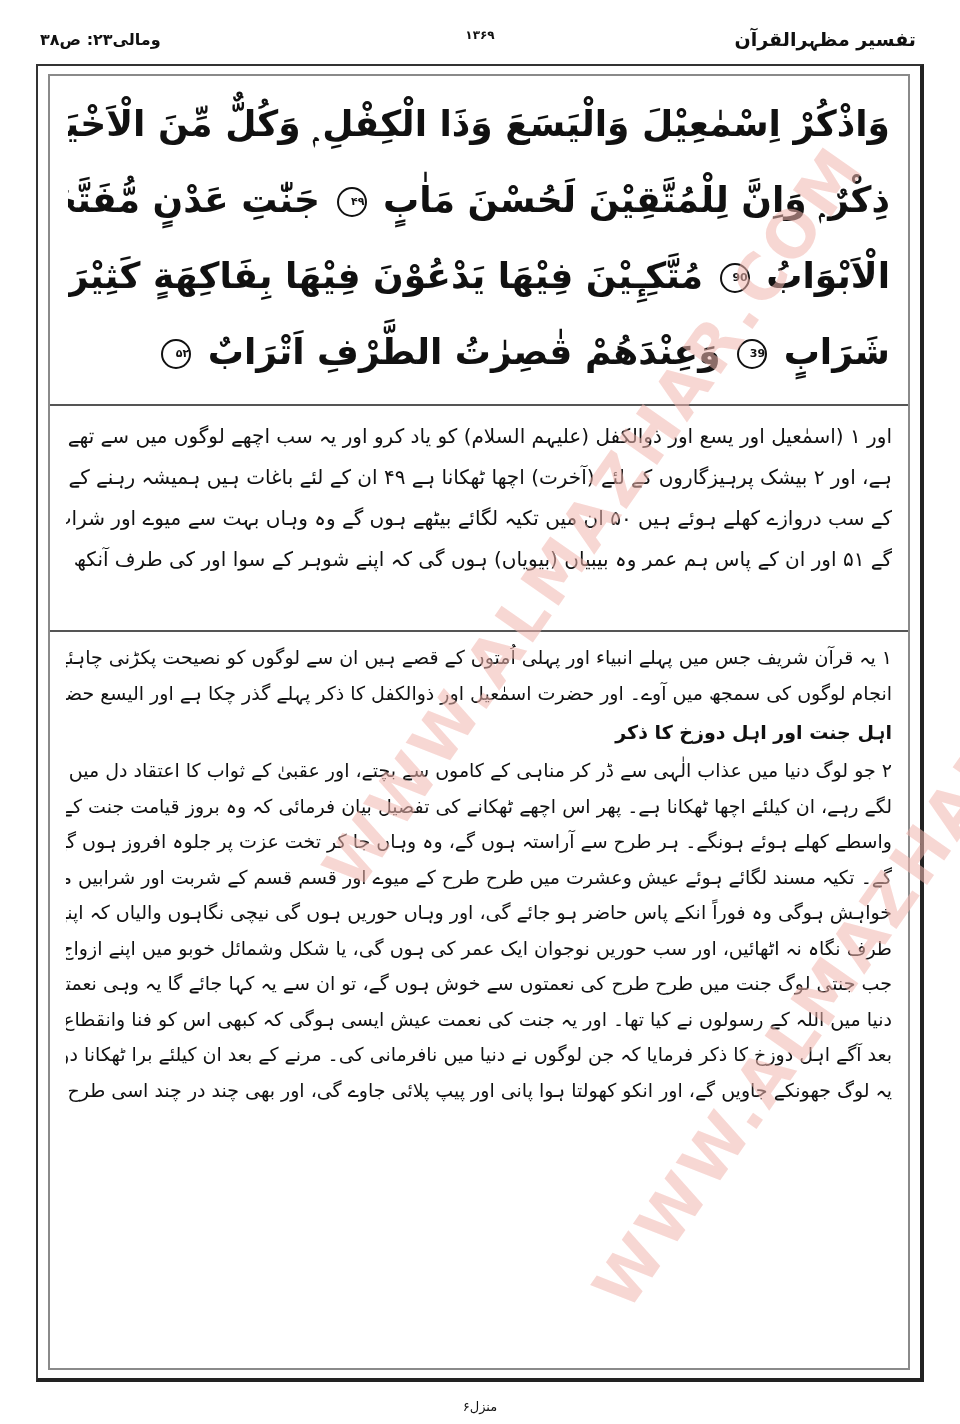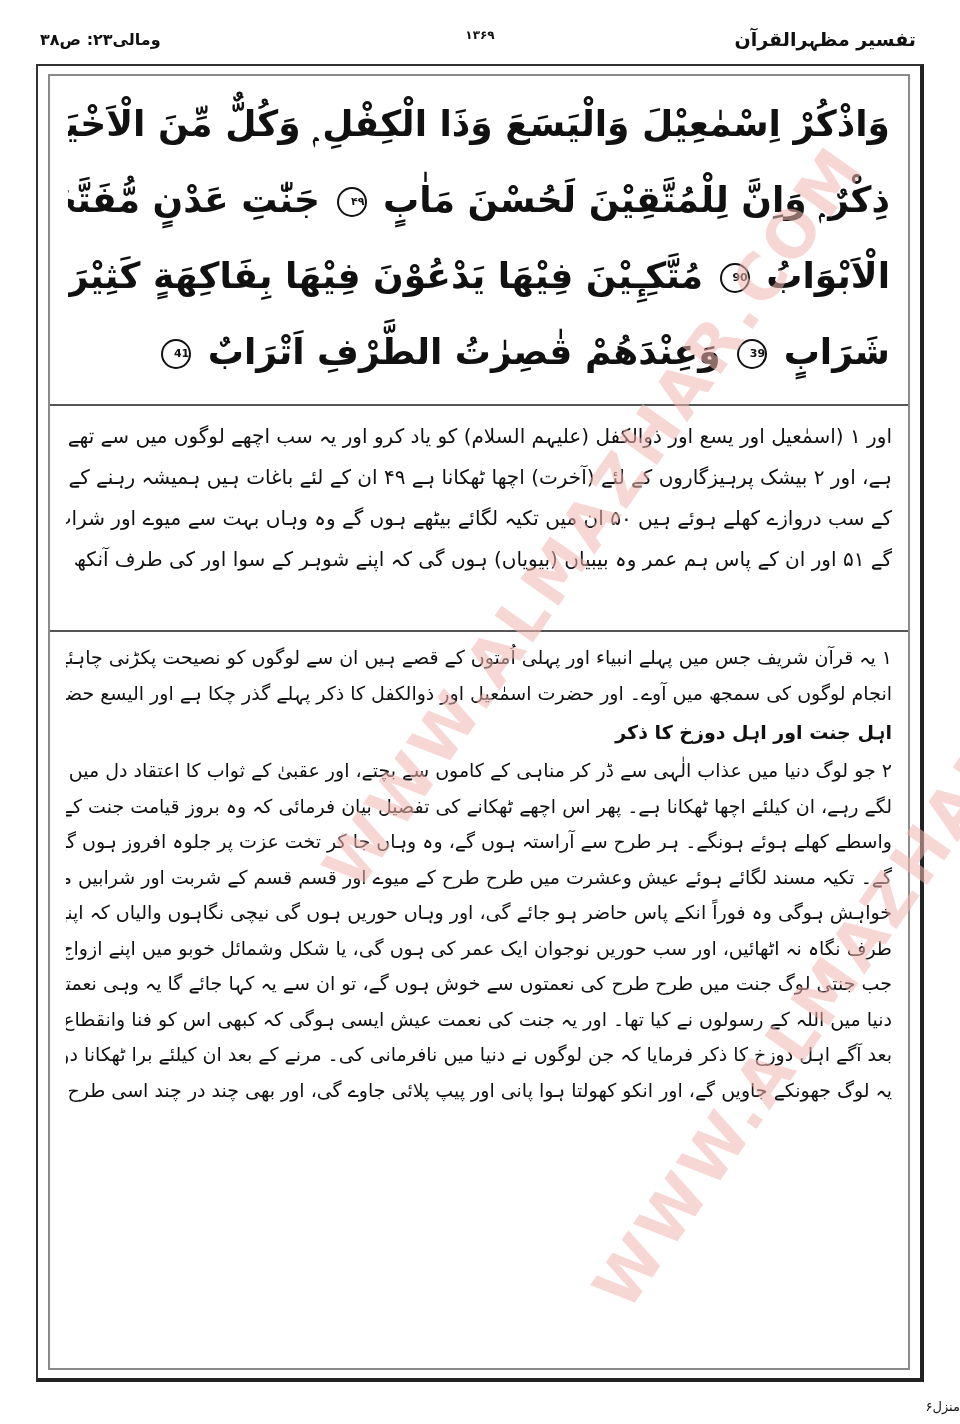--- a/index.html
+++ b/index.html
@@ -49,21 +49,21 @@
     }
     .translation .line.last, .commentary .line.last { text-align-last: right; }
 
     .commentary { padding: 8px 16px 8px 16px; flex: 1; }
     .commentary .line { line-height: 35.5px; font-size: 19px; }
     .commentary .subheading {
       text-align: right; font-size: 19px; font-weight: bold; line-height: 42px;
     }
 
     .footer {
-      position: absolute; bottom: 10px; left: 0; right: 0; 
+      position: absolute; bottom: 10px; left: 0; right: 0; text-align: center;
       font-size: 13px; direction: rtl;
     }
 
     .watermark {
       position: absolute; pointer-events: none; color: #f2b7b0; opacity: 0.55;
       font-family: "DejaVu Sans", sans-serif; font-weight: bold; font-size: 64px; letter-spacing: 4px;
       transform: rotate(-55deg); transform-origin: center; white-space: nowrap;
     }
     .wm1 { left: 150px; top: 480px; }
     .wm2 { left: 420px; top: 900px; }
@@ -93,21 +93,21 @@
       </div>
       <div class="line">
         <span>الْاَبْوَابُ</span>
         <span class="ayah-mark">90</span>
         <span>مُتَّكِـِٕيْنَ فِيْهَا يَدْعُوْنَ فِيْهَا بِفَاكِهَةٍ كَثِيْرَةٍ وَّ</span>
       </div>
       <div class="line last">
         <span>شَرَابٍ</span>
         <span class="ayah-mark">39</span>
         <span>وَعِنْدَهُمْ قٰصِرٰتُ الطَّرْفِ اَتْرَابٌ</span>
-        <span class="ayah-mark">41</span>
+        <span class="ayah-mark">۵۲</span>
       </div>
     </div>
 
     <div class="section translation">
       <div class="line">اور ۱ (اسمٰعیل اور یسع اور ذوالکفل (علیہم السلام) کو یاد کرو اور یہ سب اچھے لوگوں میں سے تھے ۴۸ یہ ایک نصیحت</div>
       <div class="line">ہے، اور ۲ بیشک پرہیزگاروں کے لئے (آخرت) اچھا ٹھکانا ہے ۴۹ ان کے لئے باغات ہیں ہمیشہ رہنے کے جن</div>
       <div class="line">کے سب دروازے کھلے ہوئے ہیں ۵۰ ان میں تکیہ لگائے بیٹھے ہوں گے وہ وہاں بہت سے میوے اور شراب منگوائیں</div>
       <div class="line last">گے ۵۱ اور ان کے پاس ہم عمر وہ بیبیاں (بیویاں) ہوں گی کہ اپنے شوہر کے سوا اور کی طرف آنکھ نہیں اٹھاتیں ۵۲</div>
     </div>
 

